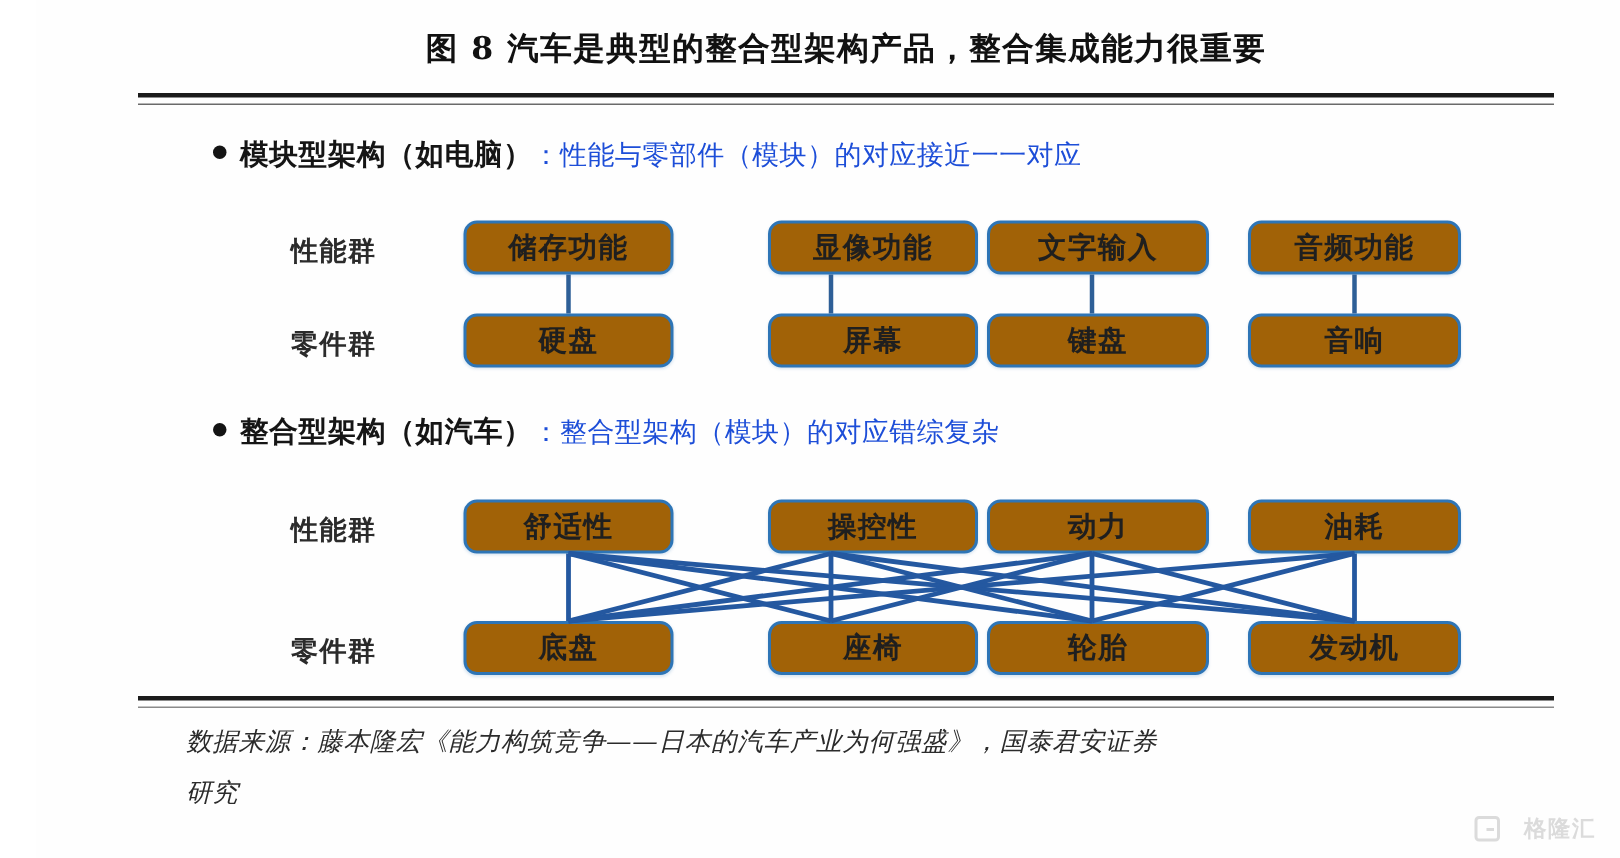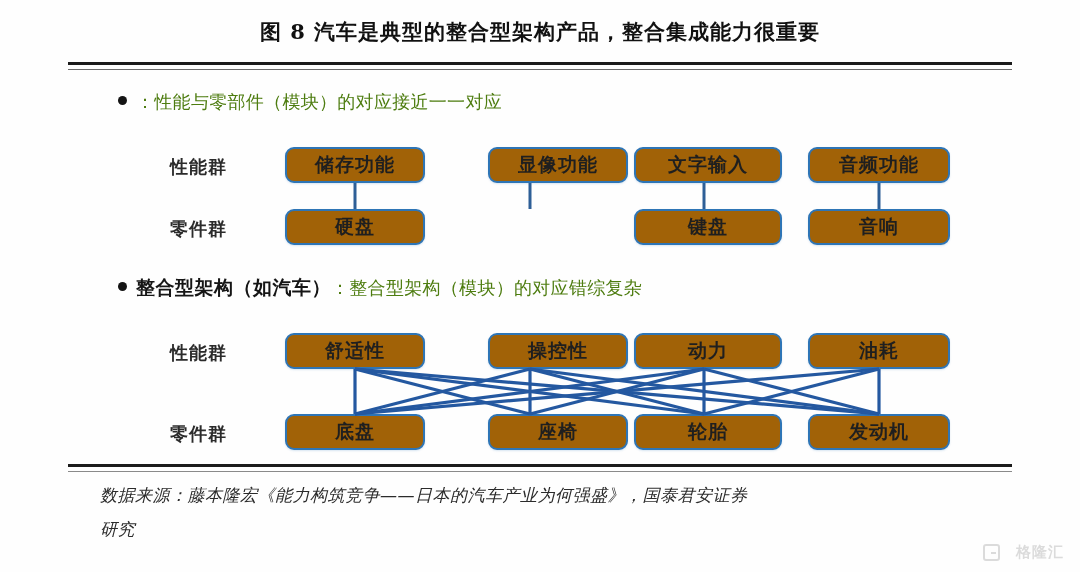--- a/index.html
+++ b/index.html
@@ -12,20 +12,21 @@
     height: 572px;
     font-family: "DejaVu Sans", "Liberation Sans", sans-serif;
     color: #1a1a1a;
     overflow: hidden;
     position: relative;
   }
   .page {
     position: absolute;
     inset: 0;
     background: #fefefe;
+    margin-left: 24px;
   }
 
   
   .fig-title {
     position: absolute;
     left: 68px;
     top: 18px;
     width: 944px;
     text-align: center;
     font-size: 21px;
@@ -75,21 +76,21 @@
   }
   .bullet-strong {
     font-size: 19px;
     font-weight: 700;
     color: #151515;
     letter-spacing: 0.5px;
   }
   .bullet-rest {
     font-size: 18px;
     font-weight: 400;
-    color: #4d7c0f;
+    color: #1d4ed8;
     letter-spacing: 0.3px;
   }
   #bullet-modular { top: 90px; }
   #bullet-integral { top: 275px; justify-content: space-between; }
 
   
   .row-label {
     position: absolute;
     width: 105px;
     text-align: left;
@@ -194,31 +195,33 @@
 </head>
 <body>
 
 <div class="page">
 
   <div class="fig-title">图 8 汽车是典型的整合型架构产品，整合集成能力很重要</div>
   <div class="rule-top"></div>
 
   <div class="bullet-line" id="bullet-modular">
     <span class="bullet-dot"></span>
+    <span class="bullet-strong">模块型架构（如电脑）</span>
     <span class="bullet-rest">：性能与零部件（模块）的对应接近一一对应</span>
   </div>
 
   <div class="row-label lbl-r1">性能群</div>
   <div class="node r1 c0">储存功能</div>
   <div class="node r1 c1">显像功能</div>
   <div class="node r1 c2">文字输入</div>
   <div class="node r1 c3">音频功能</div>
 
   <div class="row-label lbl-r2">零件群</div>
   <div class="node r2 c0">硬盘</div>
+  <div class="node r2 c1">屏幕</div>
   <div class="node r2 c2">键盘</div>
   <div class="node r2 c3">音响</div>
 
   <div class="bullet-line" id="bullet-integral">
     <span class="bullet-dot"></span>
     <span class="bullet-strong">整合型架构（如汽车）</span>
     <span class="bullet-rest">：整合型架构（模块）的对应错综复杂</span>
   </div>
 
   <div class="row-label lbl-r3">性能群</div>

